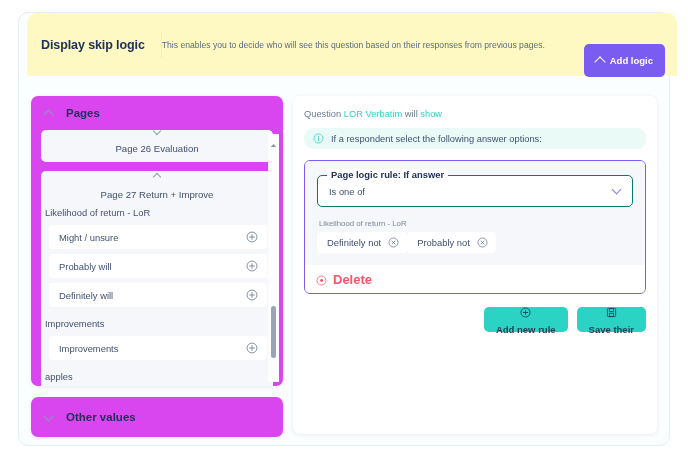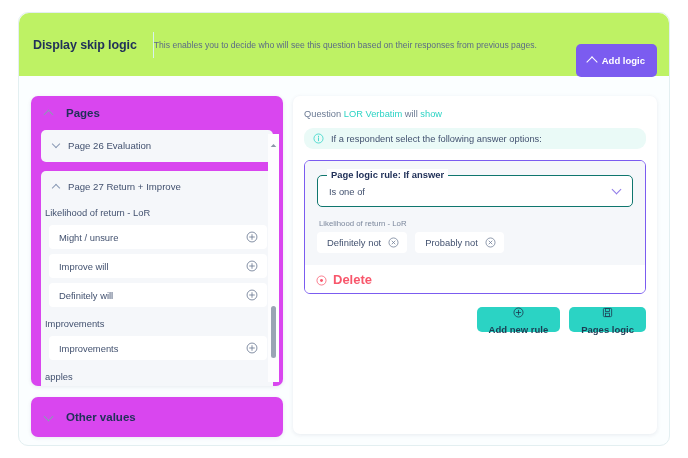--- a/index.html
+++ b/index.html
@@ -19,24 +19,24 @@
     width: 652px;
     height: 434px;
     background: #fbfeff;
     border: 1px solid #e3eff1;
     border-radius: 10px;
   }
 
   
   .header {
     position: absolute;
-    left: 0; top: 0;
+    left: 8px; top: 0;
     width: 650px;
     height: 63px;
-    background: #bef264;
+    background: #fef9c3;
     border-radius: 10px 10px 0 0;
     display: flex;
     align-items: center;
   }
   .header-title {
     margin-left: 14px;
     font-size: 12.5px;
     font-weight: bold;
     color: #213159;
     letter-spacing: -0.1px;
@@ -143,20 +143,21 @@
   }
   .page-row {
     height: 30px;
     display: flex;
     align-items: center;
     gap: 9px;
     padding: 0 12px;
     font-size: 9.6px;
     color: #42516f;
     cursor: pointer;
+    flex-direction: column;
   }
   .q-label {
     font-size: 9.4px;
     color: #42516f;
     padding: 6px 4px 7px 4px;
   }
   .ans-row {
     background: #ffffff;
     border-radius: 4px;
     height: 24px;
@@ -270,21 +271,21 @@
     border-top: 1.3px solid #8f7ae8;
     transform: rotate(-135deg);
     margin-top: -3px;
   }
 
   .chips-label {
     font-size: 7.8px;
     color: #7b879c;
     margin: 12px 0 4px 2px;
   }
-  .chips { display: flex; gap: 8px; }
+  .chips { display: flex; gap: 0; }
   .chip {
     background: #ffffff;
     border-radius: 4px;
     height: 21px;
     display: flex;
     align-items: center;
     gap: 7px;
     padding: 0 8px 0 10px;
     font-size: 9.4px;
     color: #42516f;
@@ -378,21 +379,21 @@
             <div class="ans-row">
               <span>Might / unsure</span>
               <span class="plus-icon">
                 <svg viewBox="0 0 16 16" width="12" height="12">
                     <circle cx="8" cy="8" r="6.6" fill="none" stroke="#6b7a93" stroke-width="1.1"></circle>
                     <path d="M8 4.8v6.4M4.8 8h6.4" stroke="#6b7a93" stroke-width="1.1" stroke-linecap="round"></path>
                   </svg>
               </span>
             </div>
             <div class="ans-row">
-              <span>Improve will</span>
+              <span>Probably will</span>
               <span class="plus-icon">
                 <svg viewBox="0 0 16 16" width="12" height="12">
                     <circle cx="8" cy="8" r="6.6" fill="none" stroke="#6b7a93" stroke-width="1.1"></circle>
                     <path d="M8 4.8v6.4M4.8 8h6.4" stroke="#6b7a93" stroke-width="1.1" stroke-linecap="round"></path>
                   </svg>
               </span>
             </div>
             <div class="ans-row">
               <span>Definitely will</span>
               <span class="plus-icon">
@@ -516,19 +517,19 @@
           <span>Add new rule</span>
         </button>
         <button class="btn-teal">
           <span class="btn-icon">
             <svg viewBox="0 0 16 16" width="11" height="11">
                 <rect x="2" y="2" width="12" height="12" rx="1.5" fill="none" stroke="#1d3b52" stroke-width="1.2"></rect>
                 <rect x="5" y="2.4" width="6" height="4" fill="none" stroke="#1d3b52" stroke-width="1.1"></rect>
                 <rect x="5" y="9" width="6" height="4.6" fill="none" stroke="#1d3b52" stroke-width="1.1"></rect>
               </svg>
           </span>
-          <span>Pages logic</span>
+          <span>Save their</span>
         </button>
       </div>
 
     </div>
   </div>
 </div>
 
 </body></html>

